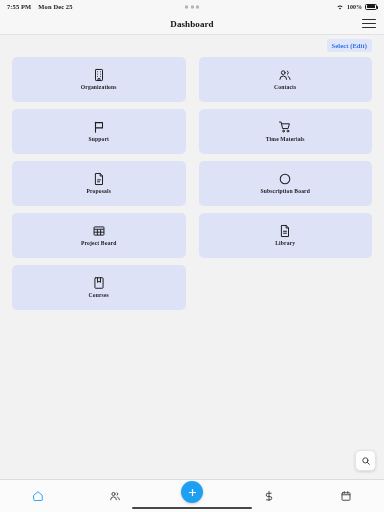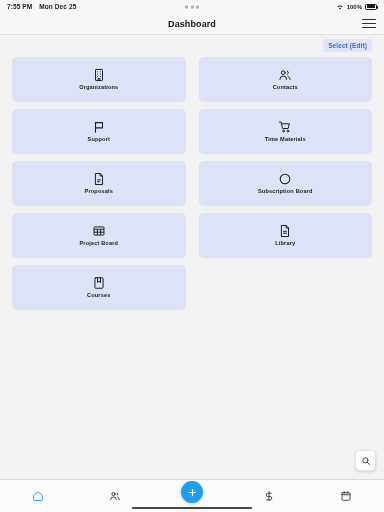--- a/index.html
+++ b/index.html
@@ -6,21 +6,21 @@
   html, body {
     width: 384px; height: 512px;
     font-family: "Liberation Sans", sans-serif;
     background: #f2f2f2;
     overflow: hidden;
   }
   .screen {
     position: relative;
     width: 384px; height: 512px;
     background: #f2f2f2;
-    display: flex; flex-direction: column;
+    display: flex; flex-direction: column; font-family: Liberation Serif, serif;
   }
 
   
   .statusbar {
     height: 13px;
     background: #f7f7f7;
     display: flex; align-items: center;
     padding: 0 7px;
     flex: 0 0 auto;
     position: relative;

